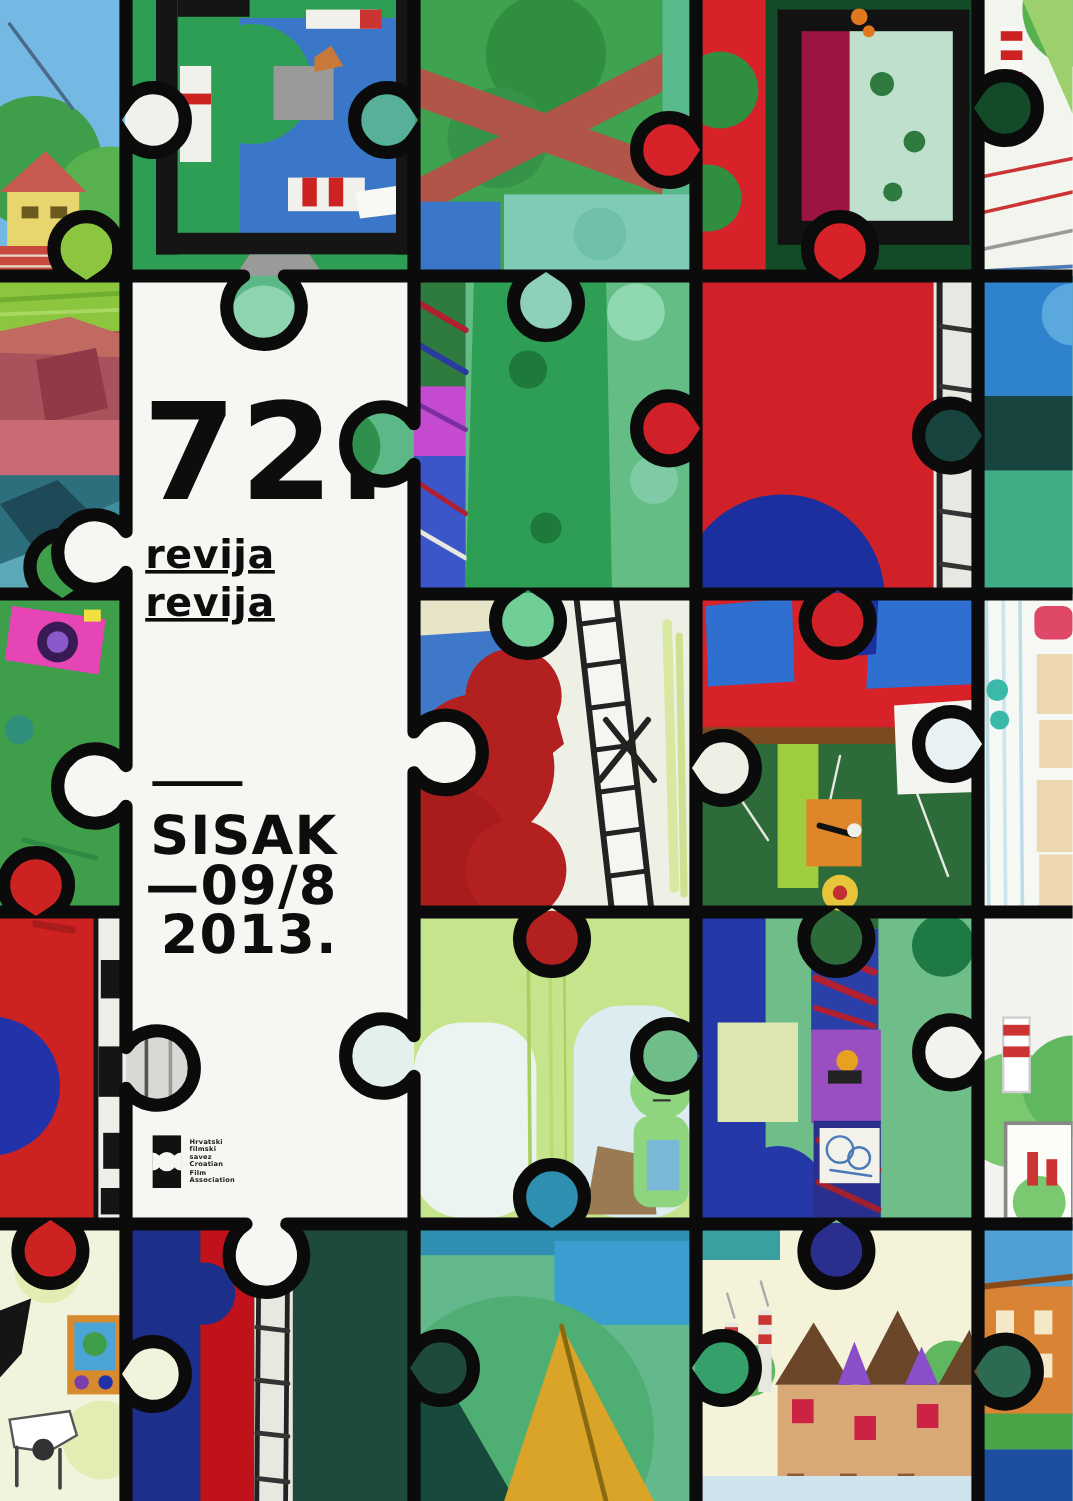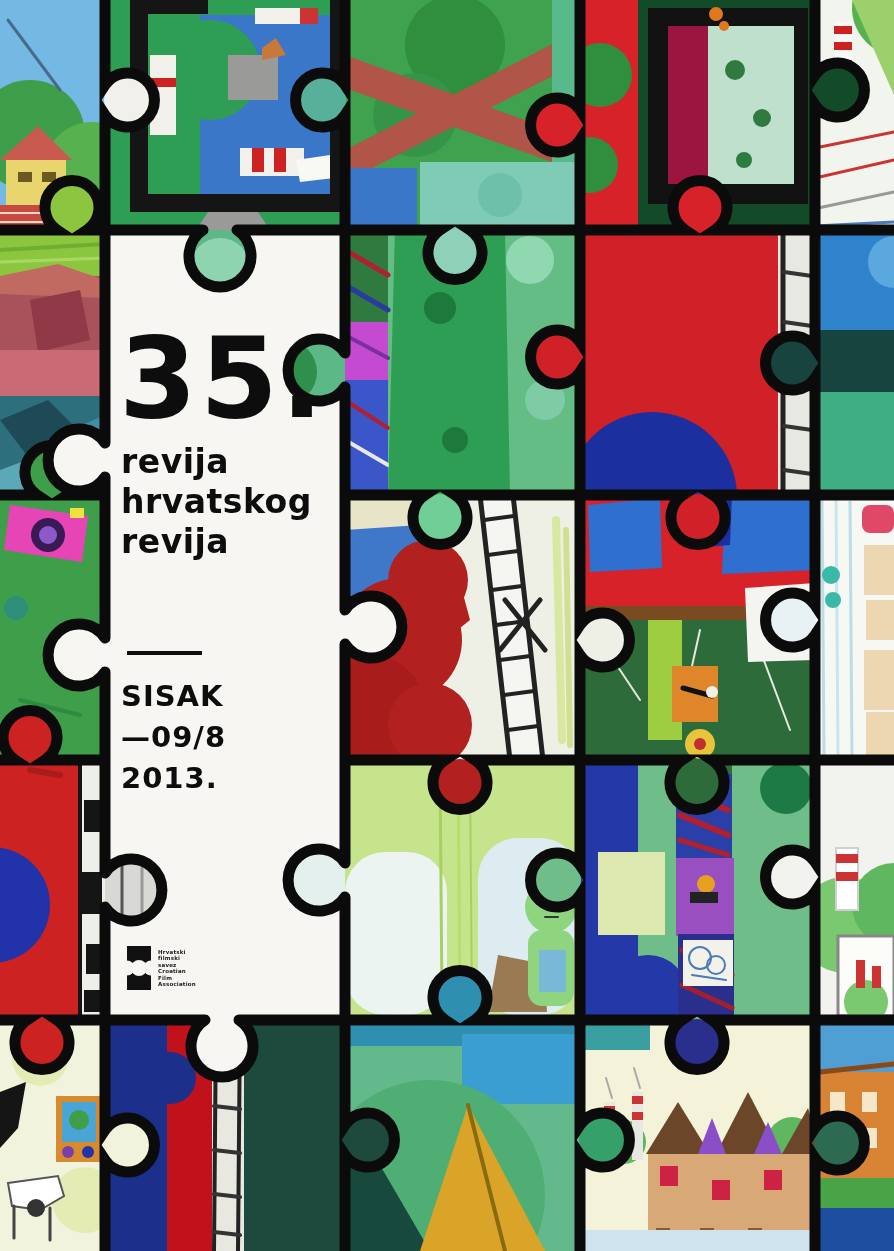--- a/index.html
+++ b/index.html
@@ -3,24 +3,24 @@
 <meta charset="utf-8">
 <style>
   html,body{margin:0;padding:0;background:#ffffff;}
   .poster{position:relative;width:894px;height:1251px;overflow:hidden;background:#ffffff;
           font-family:"DejaVu Sans","Liberation Sans",sans-serif;}
   #art{position:absolute;left:0;top:0;width:894px;height:1251px;}
   .txt{position:absolute;left:0;top:0;width:894px;height:1251px;color:#0d0d0d;}
   .num{position:absolute;left:119px;top:322px;font-size:112px;font-weight:700;
        letter-spacing:3px;line-height:1;}
   .titles{position:absolute;left:121px;top:442px;font-size:33px;font-weight:700;
-          line-height:40px;letter-spacing:.5px;}
+          line-height:40px;letter-spacing:.5px;text-decoration:underline;}
   .rule{position:absolute;left:127px;top:651px;width:75px;height:4px;background:#0d0d0d;}
-  .dates{position:absolute;left:121px;top:676px;font-size:29px;font-weight:700;
-         line-height:41px;letter-spacing:1px;}
+  .dates{position:absolute;left:121px;top:676px;font-size:45px;font-weight:700;
+         line-height:41px;letter-spacing:1px;text-align:right;}
   .org{position:absolute;left:127px;top:946px;display:flex;align-items:flex-start;}
   .logo{width:24px;height:44px;display:block;}
   .orgtxt{margin-left:7px;font-size:5.5px;line-height:6.4px;font-weight:700;color:#1a1a1a;
           padding-top:3px;letter-spacing:.2px;}
 </style>
 </head>
 <body>
 
 <div class="poster">
   <svg id="art" viewBox="0 0 894 1251">
@@ -496,25 +496,24 @@
         <circle cx="460" cy="997" r="24" fill="#2e8fb0" stroke="none"></circle>
         <path d="M 345 1020 L 445 1020 A 27 27 0 1 1 475 1020 L 580 1020"></path>
         <circle cx="697" cy="1043" r="24" fill="#2a2f8e" stroke="none"></circle>
         <path d="M 580 1020 L 682 1020 A 27 27 0 1 0 712 1020 L 815 1020"></path>
         <path d="M 815 1020 L 900 1020"></path>
       </g>
       <path d="M 105 230 L 203 230 A 31 31 0 1 0 237 230 L 345 230 L 345 353 A 31 31 0 1 0 345 387 L 345 610 A 31 31 0 1 1 345 644 L 345 863 A 31 31 0 1 0 345 897 L 345 1020 L 239 1020 A 31 31 0 1 1 205 1020 L 105 1020 L 105 907 A 31 31 0 1 0 105 873 L 105 672 A 31 31 0 1 1 105 638 L 105 477 A 31 31 0 1 1 105 443 Z" fill="#f7f6f2" stroke="#0b0b0b" stroke-width="11" stroke-linejoin="round"></path>
     </svg>
 
   <div class="txt">
-    <div class="num">35.</div>
+    <div class="num">72.</div>
 
     <div class="titles">
       <div>revija</div>
-      <div>hrvatskog</div>
       <div>revija</div>
     </div>
 
     <div class="rule"></div>
 
     <div class="dates">
       <div>SISAK</div>
       <div>—09/8</div>
       <div>2013.</div>
     </div>

